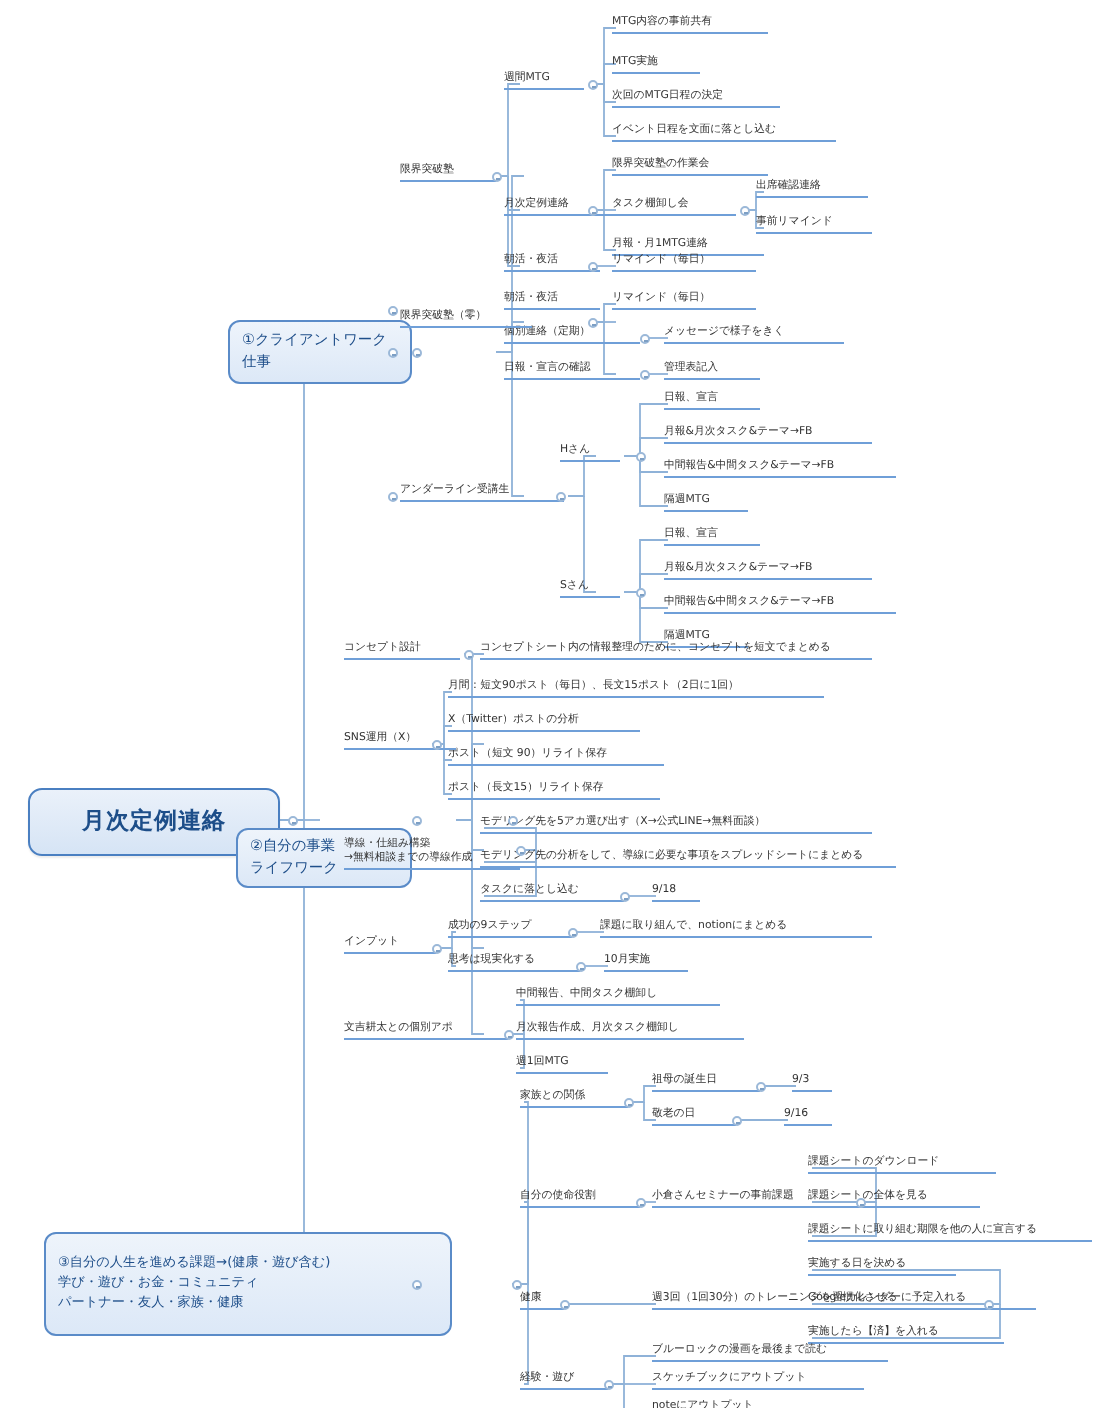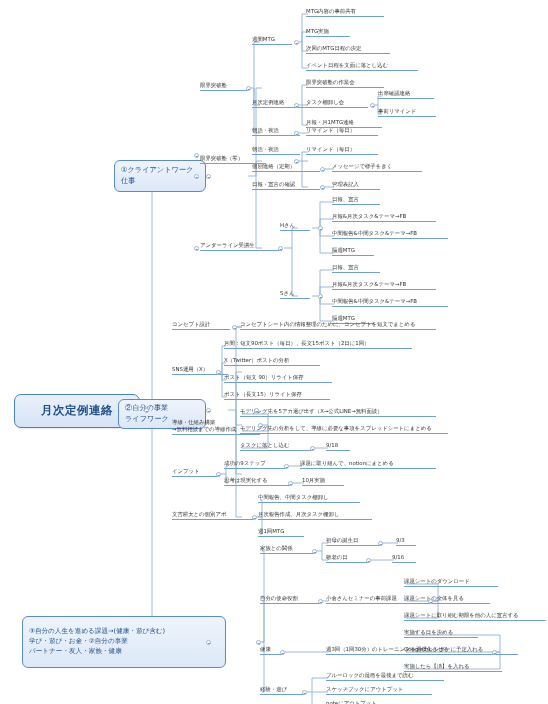--- a/index.html
+++ b/index.html
@@ -185,28 +185,28 @@
 
   <div class="root-node" style="left:14px; top:394px; width:126px; height:34px;">
     <span>月次定例連絡</span>
   </div>
 
   <div class="l1-node" style="left:114px; top:160px; width:92px; height:32px;">
     <span style="white-space:pre-line;">①クライアントワーク
 仕事</span>
   </div>
 
-  <div class="l1-node" style="left:118px; top:399px; width:88px; height:30px;font-family:Liberation Serif, serif;">
+  <div class="l1-node" style="left:118px; top:414px; width:88px; height:30px;">
     <span style="white-space:pre-line;">②自分の事業
 ライフワーク</span>
   </div>
 
   <div class="l1-node" style="left:22px; top:616px; width:204px; height:52px; font-size:6.6px;">
     <span style="white-space:pre-line;">③自分の人生を進める課題→(健康・遊び含む)
-学び・遊び・お金・②自分の事業
+学び・遊び・お金・コミュニティ
 パートナー・友人・家族・健康</span>
   </div>
 
   <div id="flat-layer">
       <div class="node" style="left: 306px; top: 8px; width: 78px;">MTG内容の事前共有</div>
       <div class="node" style="left: 306px; top: 28px; width: 44px;">MTG実施</div>
       <div class="node" style="left: 306px; top: 45px; width: 84px;">次回のMTG日程の決定</div>
       <div class="node" style="left: 306px; top: 62px; width: 112px;">イベント日程を文面に落とし込む</div>
       <div class="node" style="left: 252px; top: 36px; width: 40px;">週間MTG</div>
       <div class="node" style="left: 306px; top: 79px; width: 78px;">限界突破塾の作業会</div>

